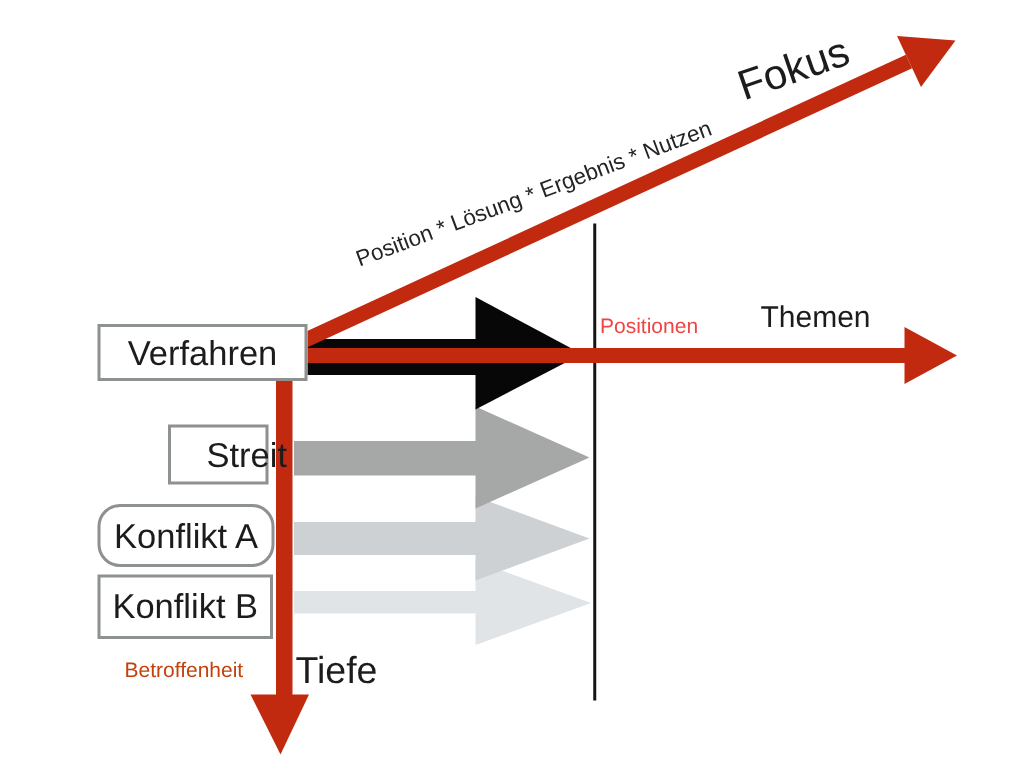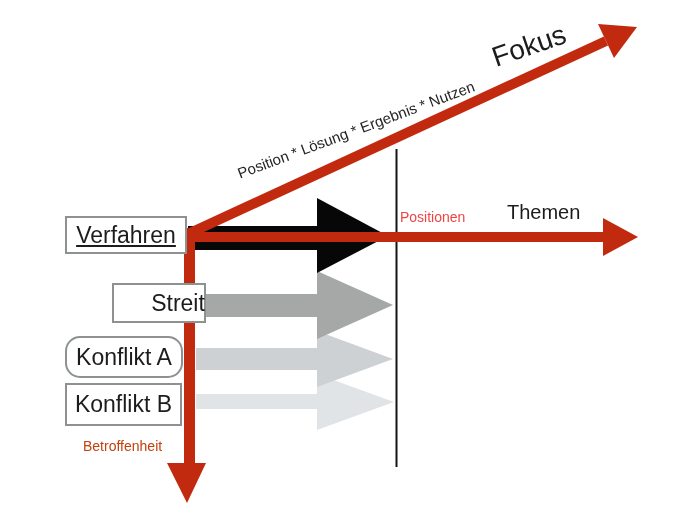--- a/index.html
+++ b/index.html
@@ -22,22 +22,22 @@
     border: 2px solid #8d9190;
     box-sizing: border-box;
     display: flex;
     align-items: center;
     justify-content: center;
     font-size: 23px;
     color: #1c1c1c;
     white-space: nowrap;
     z-index: 3;
   }
-  .box-verfahren  { left: 65px;  top: 216px; width: 122px; height: 38px; text-decoration: underline; }
-  .box-streit     { left: 112px; top: 283px; width: 94px;  height: 40px; padding-left: 38px; }
+  .box-verfahren  { left: 65px;  top: 216px; width: 140px; height: 38px; }
+  .box-streit     { left: 112px; top: 283px; width: 67px;  height: 40px; padding-left: 38px; }
   .box-konflikt-a { left: 65px;  top: 336px; width: 118px; height: 42px; border-radius: 15px; }
   .box-konflikt-b { left: 65px;  top: 383px; width: 117px; height: 43px; }
   .lbl {
     position: absolute;
     color: #1c1c1c;
     white-space: nowrap;
     z-index: 4;
   }
   .lbl-fokus {
     left: 491px; top: 30px;
@@ -99,14 +99,15 @@
   </div>
   <div class="box box-konflikt-b">
     <span>Konflikt B</span>
   </div>
 
   <div class="lbl lbl-fokus">Fokus</div>
   <div class="lbl lbl-fokus-annotation">Position * Lösung * Ergebnis * Nutzen</div>
   <div class="lbl lbl-positionen">Positionen</div>
   <div class="lbl lbl-themen">Themen</div>
   <div class="lbl lbl-betroffenheit">Betroffenheit</div>
+  <div class="lbl lbl-tiefe">Tiefe</div>
 
 </div>
 
 </body></html>

